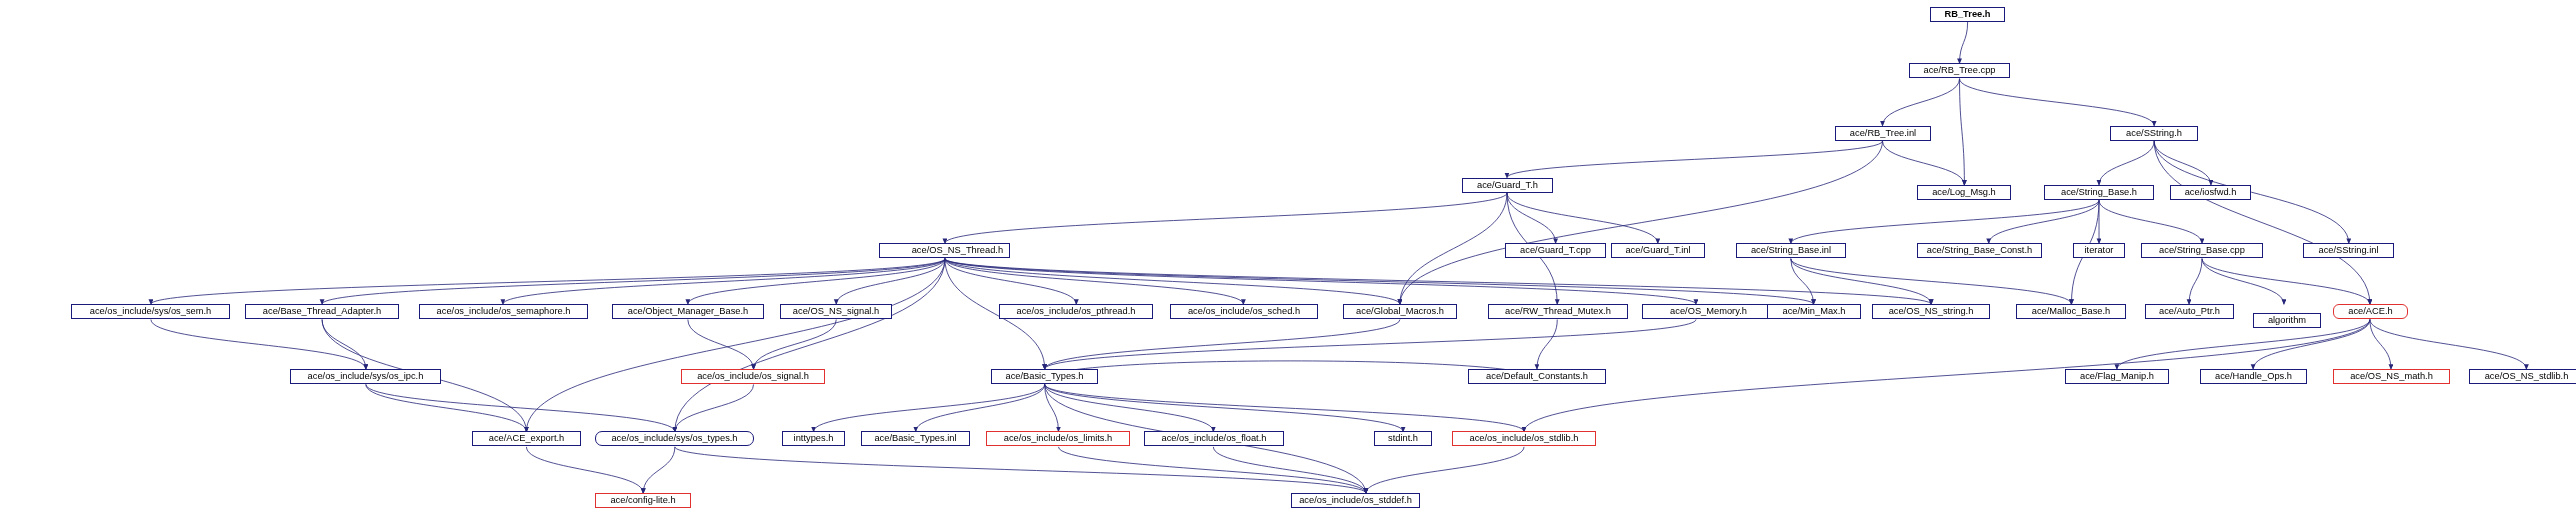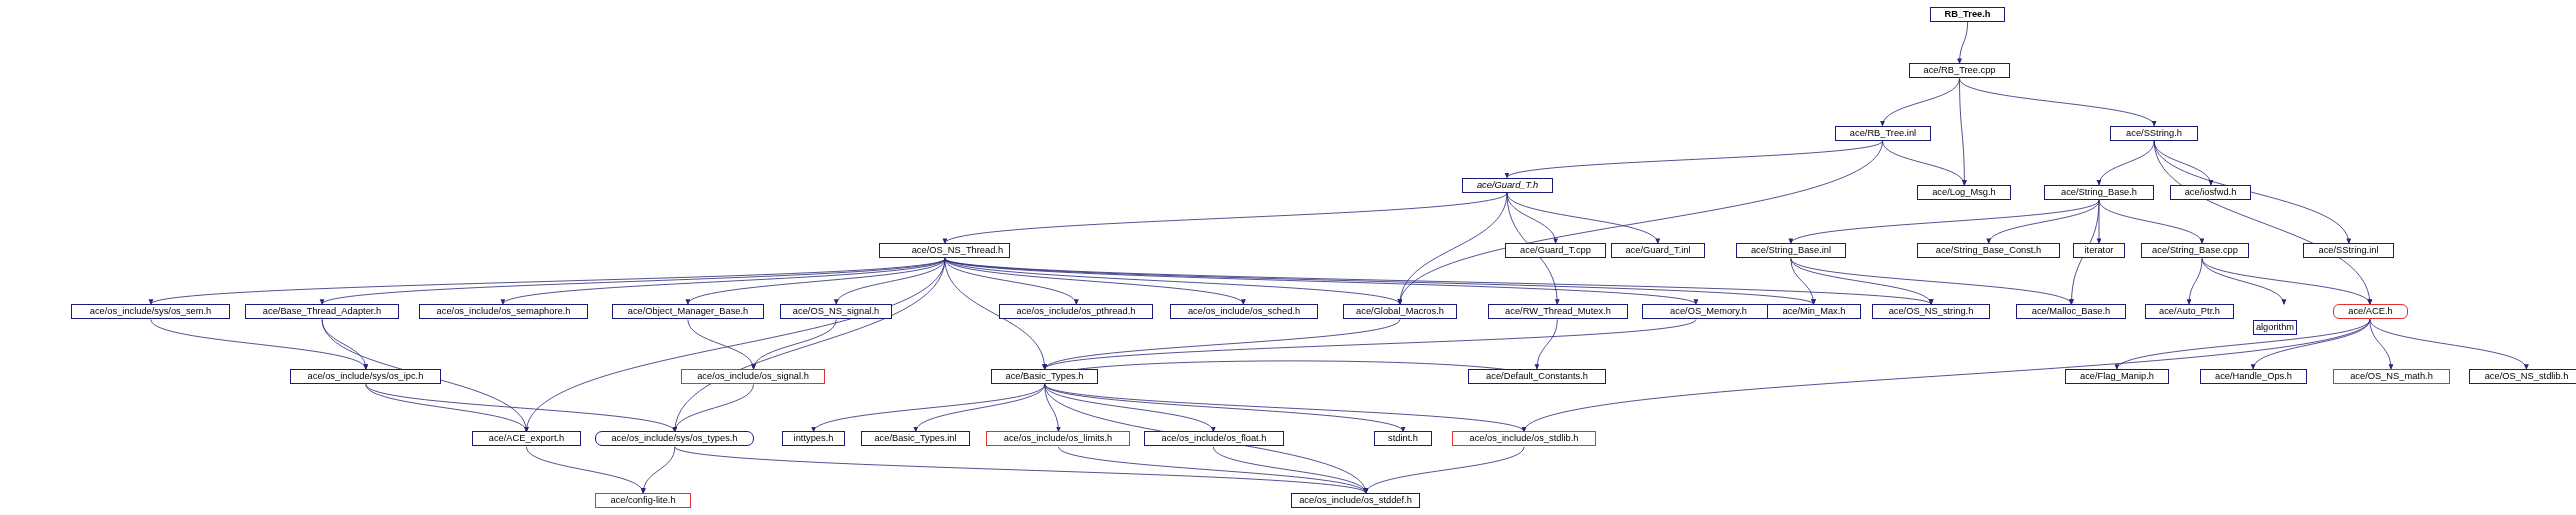--- a/index.html
+++ b/index.html
@@ -130,44 +130,44 @@
       <path d="M1879,551 C1879,579.5 1684,579.5 1684,608" fill="none" stroke="#27277a" stroke-width="1" marker-end="url(#arrow)"></path>
       <path d="M832,551 C832,579.5 1684,579.5 1684,608" fill="none" stroke="#27277a" stroke-width="1" marker-end="url(#arrow)"></path>
     </svg>
 <div class="node bold" style="left: 1930px; top: 6.5px; width: 75px;">RB_Tree.h</div>
     <div class="node" style="left: 1909px; top: 63px; width: 101px;">ace/RB_Tree.cpp</div>
     <div class="node" style="left: 1835px; top: 126px; width: 96px;">ace/RB_Tree.inl</div>
     <div class="node" style="left: 2110px; top: 126px; width: 88px;">ace/SString.h</div>
     <div class="node" style="left: 1917px; top: 185px; width: 94px;">ace/Log_Msg.h</div>
     <div class="node" style="left: 2044px; top: 185px; width: 110px;">ace/String_Base.h</div>
     <div class="node" style="left: 2170px; top: 185px; width: 81px;">ace/iosfwd.h</div>
-    <div class="node" style="left: 1462px; top: 178px; width: 91px; font-style: italic;">ace/Guard_T.h</div>
+    <div class="node" style="left: 1462px; top: 178px; width: 91px;">ace/Guard_T.h</div>
     <div class="node" style="left: 1505px; top: 243px; width: 101px;">ace/Guard_T.cpp</div>
     <div class="node" style="left: 1611px; top: 243px; width: 94px;">ace/Guard_T.inl</div>
     <div class="node" style="left: 879px; top: 243px; width: 131px; padding-left: 29px;">ace/OS_NS_Thread.h</div>
     <div class="node" style="left: 1736px; top: 243px; width: 110px;">ace/String_Base.inl</div>
-    <div class="node" style="left: 1917px; top: 243px; width: 143px;">ace/String_Base_Const.h</div>
+    <div class="node" style="left: 1917px; top: 243px; width: 125px;">ace/String_Base_Const.h</div>
     <div class="node" style="left: 2073px; top: 243px; width: 52px;">iterator</div>
-    <div class="node" style="left: 2141px; top: 243px; width: 108px;">ace/String_Base.cpp</div>
+    <div class="node" style="left: 2141px; top: 243px; width: 122px;">ace/String_Base.cpp</div>
     <div class="node" style="left: 2303px; top: 243px; width: 91px;">ace/SString.inl</div>
     <div class="node" style="left: 71px; top: 304px; width: 159px;">ace/os_include/sys/os_sem.h</div>
     <div class="node" style="left: 245px; top: 304px; width: 154px;">ace/Base_Thread_Adapter.h</div>
     <div class="node" style="left: 419px; top: 304px; width: 169px;">ace/os_include/os_semaphore.h</div>
     <div class="node" style="left: 612px; top: 304px; width: 152px;">ace/Object_Manager_Base.h</div>
     <div class="node" style="left: 780px; top: 304px; width: 112px;">ace/OS_NS_signal.h</div>
     <div class="node" style="left: 999px; top: 304px; width: 154px;">ace/os_include/os_pthread.h</div>
     <div class="node" style="left: 1170px; top: 304px; width: 148px;">ace/os_include/os_sched.h</div>
     <div class="node" style="left: 1343px; top: 304px; width: 114px;">ace/Global_Macros.h</div>
     <div class="node" style="left: 1488px; top: 304px; width: 140px;">ace/RW_Thread_Mutex.h</div>
     <div class="node" style="left: 1642px; top: 304px; width: 133px;">ace/OS_Memory.h</div>
     <div class="node" style="left: 1767px; top: 304px; width: 94px;">ace/Min_Max.h</div>
     <div class="node" style="left: 1872px; top: 304px; width: 118px;">ace/OS_NS_string.h</div>
     <div class="node" style="left: 2016px; top: 304px; width: 110px;">ace/Malloc_Base.h</div>
     <div class="node" style="left: 2145px; top: 304px; width: 89px;">ace/Auto_Ptr.h</div>
-    <div class="node" style="left: 2253px; top: 320px; width: 44px;">algorithm</div>
+    <div class="node" style="left: 2253px; top: 313px; width: 68px;">algorithm</div>
     <div class="node red" style="left: 2333px; top: 304px; width: 75px; border-radius: 6px;">ace/ACE.h</div>
     <div class="node" style="left: 290px; top: 369px; width: 151px;">ace/os_include/sys/os_ipc.h</div>
     <div class="node red" style="left: 681px; top: 369px; width: 144px;">ace/os_include/os_signal.h</div>
     <div class="node" style="left: 991px; top: 369px; width: 107px;">ace/Basic_Types.h</div>
     <div class="node" style="left: 1468px; top: 369px; width: 138px;">ace/Default_Constants.h</div>
     <div class="node" style="left: 2065px; top: 369px; width: 104px;">ace/Flag_Manip.h</div>
     <div class="node" style="left: 2200px; top: 369px; width: 107px;">ace/Handle_Ops.h</div>
     <div class="node red" style="left: 2333px; top: 369px; width: 117px;">ace/OS_NS_math.h</div>
     <div class="node" style="left: 2469px; top: 369px; width: 115px;">ace/OS_NS_stdlib.h</div>
     <div class="node" style="left: 472px; top: 431px; width: 109px;">ace/ACE_export.h</div>

